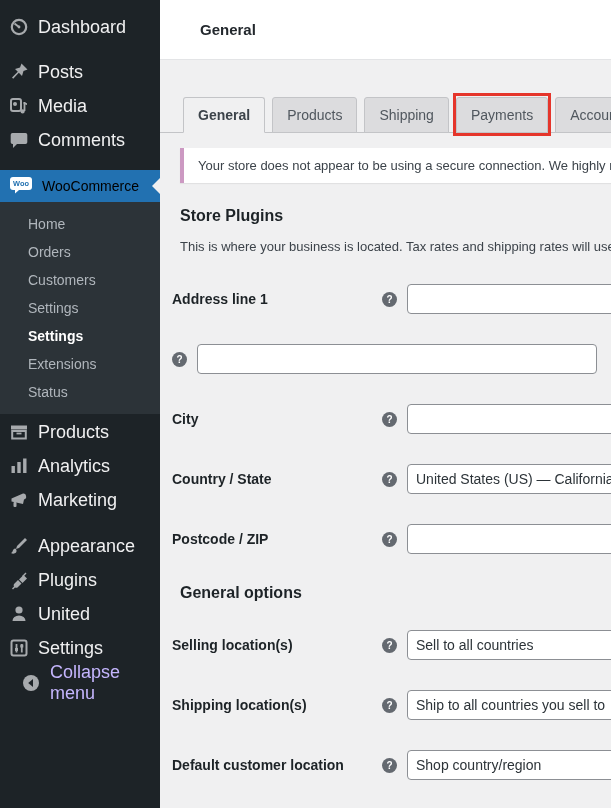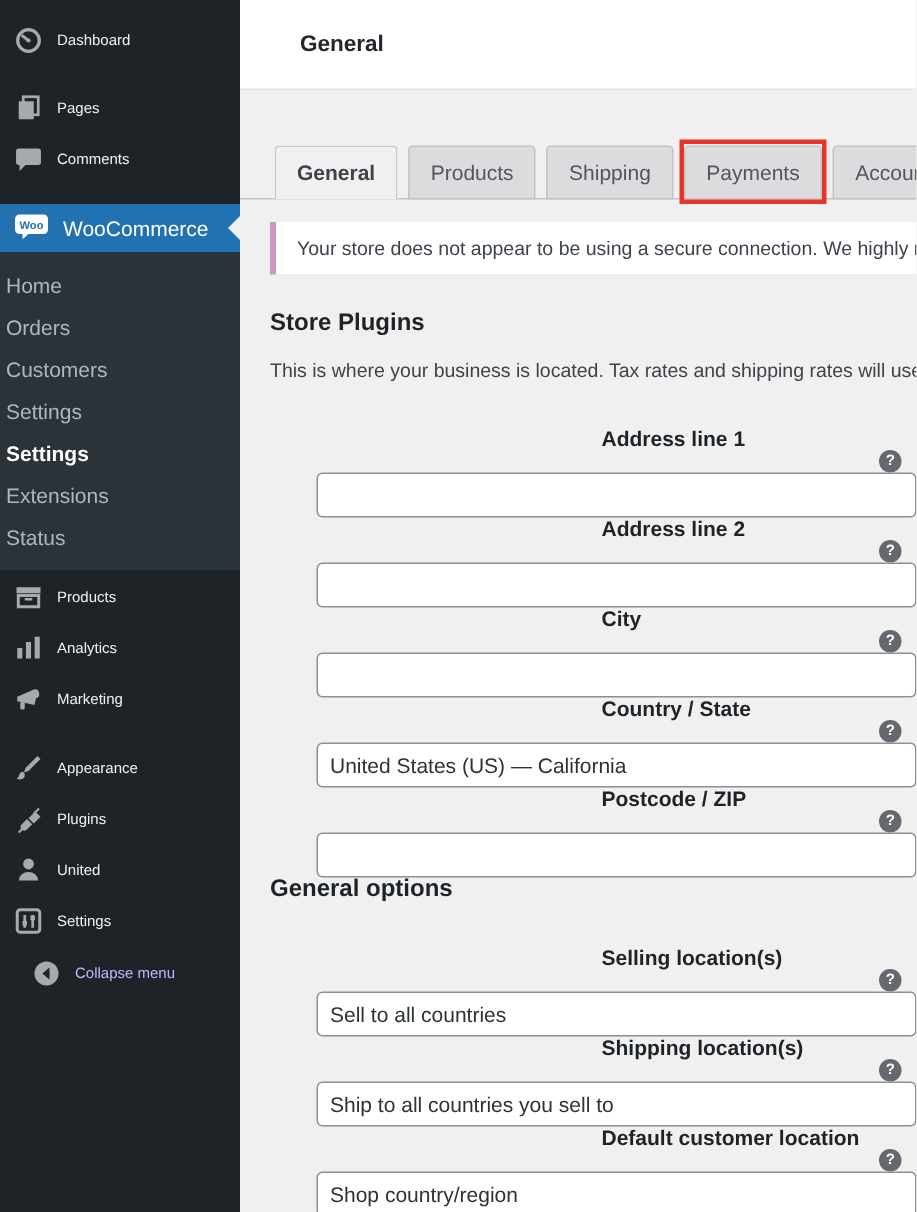--- a/index.html
+++ b/index.html
@@ -15,34 +15,34 @@
   body{
     width:611px;height:808px;overflow:hidden;position:relative;
     font-family:"Liberation Sans",sans-serif;background:var(--content-bg);
   }
   
   #sidebar{
     position:absolute;left:0;top:0;width:160px;height:808px;
     background:var(--sidebar-bg);color:#f0f0f1;padding-top:10px;box-sizing:border-box;
   }
   .mi{display:flex;align-items:center;height:34px;padding-left:9px;gap:9px;
-      font-size:10px;color:#f0f0f1;cursor:pointer;}
+      font-size:18px;color:#f0f0f1;cursor:pointer;}
   .mi .ic{width:20px;height:20px;flex:none;display:flex;align-items:center;justify-content:center;}
   .mi .ic svg{display:block;}
   .gap1{height:11px}.gap2{height:13px}.gap3{height:12px}
   .wc-item{
     display:flex;align-items:center;height:32px;padding-left:9px;gap:9px;
-    background:var(--active-blue);color:#ffffff;font-size:14px;position:relative;cursor:pointer;
+    background:var(--active-blue);color:#000000;font-size:14px;position:relative;cursor:pointer;
   }
   .wc-item:after{
     content:"";position:absolute;right:0;top:50%;margin-top:-8px;
     border:8px solid transparent;border-right-color:var(--content-bg);
   }
   .submenu{background:var(--submenu-bg);padding:8px 0;}
-  .smi{display:flex;align-items:center;height:28px;padding-left:4px;
+  .smi{display:flex;align-items:center;height:28px;padding-left:28px;
        font-size:14px;color:#b0b6bc;cursor:pointer;}
   .smi.current{color:#fff;font-weight:bold;}
   .collapse-item{color:#c4b5fd;margin-top:1px;margin-left:12px;}
   
   #main{position:absolute;left:160px;top:0;width:451px;height:808px;
         background:var(--content-bg);overflow:hidden;}
   .header{height:60px;background:#fff;display:flex;align-items:center;
           padding-left:40px;font-size:15px;font-weight:600;color:#23282d;
           border-bottom:1px solid #e3e4e6;box-sizing:border-box;}
   .tabbar{margin-top:36px;padding-left:23px;display:flex;flex-wrap:nowrap;
@@ -56,21 +56,21 @@
        border:3px solid var(--annotation-red);pointer-events:none;}
   .notice{margin:15px 0 0 20px;width:700px;background:#fff;
        border-left:4px solid var(--notice-border);
        box-shadow:0 1px 1px rgba(0,0,0,.06);
        padding:10px 14px;font-size:13px;color:#3c434a;white-space:nowrap;box-sizing:border-box;}
   h2.section{margin:24px 0 0 20px;font-size:16px;font-weight:700;color:#1d2327;}
   h2.section.second{margin-top:4px;}
   .desc{margin:14px 0 30px 20px;font-size:13px;color:#3c434a;white-space:nowrap;width:700px;}
   .rows{margin-top:0;}
   .rows.general{margin-top:28px;}
-  .frow{display:flex;align-items:flex-end;margin:0 0 30px 12px;height:30px;flex-direction:column;}
+  .frow{display:flex;align-items:center;margin:0 0 30px 12px;height:30px;}
   .frow .flabel{width:210px;flex:none;font-size:14px;font-weight:600;color:#1d2327;}
   .help{width:15px;height:15px;border-radius:50%;background:#646970;color:#fff;
         font-size:10px;font-weight:bold;display:flex;align-items:center;
         justify-content:center;flex:none;margin-right:10px;cursor:pointer;}
   .tinput,.selbox{width:400px;height:30px;border:1px solid #8c8f94;border-radius:4px;
         background:#fff;font-size:14px;color:#2c3338;padding:0 8px;
         box-sizing:border-box;flex:none;font-family:"Liberation Sans",sans-serif;}
   .selbox{display:flex;align-items:center;white-space:nowrap;cursor:pointer;overflow:hidden;}
 </style>
 </head>
@@ -84,31 +84,42 @@
           <circle cx="10" cy="10" r="7.2" fill="none" stroke="#a7aaad" stroke-width="2.2"></circle>
           <line x1="10" y1="10" x2="5.5" y2="6.5" stroke="#a7aaad" stroke-width="2"></line>
           <circle cx="10" cy="10" r="1.4" fill="#a7aaad"></circle>
         </svg>
     </span>
     <span>Dashboard</span>
   </div>
 
   <div class="gap1"></div>
 
-
-
-  <div class="mi">
-    <span class="ic">
-      <svg width="20" height="20" viewBox="0 0 20 20">
-          <rect x="6.5" y="2.5" width="10" height="12" fill="none" stroke="#a7aaad" stroke-width="1.8"></rect>
-          <rect x="3.5" y="5.5" width="10" height="12" fill="#a7aaad"></rect>
-        </svg>
-    </span>
-    <span>Pages</span>
-  </div>
+  <div class="mi">
+    <span class="ic">
+      <svg width="20" height="20" viewBox="0 0 20 20">
+          <path d="M12.5 1.5 L18.5 7.5 L14.5 9 L13 14 L9.8 10.8 L4.2 16.8 L3 15.6 L8.8 9.8 L6 7 L11 5.5 Z" fill="#a7aaad"></path>
+        </svg>
+    </span>
+    <span>Posts</span>
+  </div>
+
+  <div class="mi">
+    <span class="ic">
+      <svg width="20" height="20" viewBox="0 0 20 20">
+          <rect x="2" y="3" width="10" height="12" rx="2" fill="none" stroke="#a7aaad" stroke-width="2"></rect>
+          <circle cx="6" cy="8" r="2" fill="#a7aaad"></circle>
+          <rect x="14.6" y="6" width="1.8" height="9" fill="#a7aaad"></rect>
+          <circle cx="13.6" cy="15.4" r="2.1" fill="#a7aaad"></circle>
+          <path d="M14.6 6 L18 7.2 V9 L14.6 8 Z" fill="#a7aaad"></path>
+        </svg>
+    </span>
+    <span>Media</span>
+  </div>
+
 
   <div class="mi">
     <span class="ic">
       <svg width="20" height="20" viewBox="0 0 20 20">
           <path d="M3.5 3 h13 a1.8 1.8 0 0 1 1.8 1.8 v7.4 a1.8 1.8 0 0 1 -1.8 1.8 h-8.5 l-4 4 v-4 h-0.5 a1.8 1.8 0 0 1 -1.8 -1.8 v-7.4 a1.8 1.8 0 0 1 1.8 -1.8 z" fill="#a7aaad"></path>
         </svg>
     </span>
     <span>Comments</span>
   </div>
 
@@ -263,21 +274,20 @@
   <h2 class="section">Store Plugins</h2>
   <div class="desc">This is where your business is located. Tax rates and shipping rates will use t</div>
 
   <div class="rows">
     <div class="frow">
       <span class="flabel">Address line 1</span>
       <span class="help">?</span>
       <input class="tinput" type="text" value="" style="">
     </div>
     <div class="frow">
-      <span class="flabel">Address line 2</span>
       <span class="help">?</span>
       <input class="tinput" type="text" value="" style="">
     </div>
     <div class="frow">
       <span class="flabel">City</span>
       <span class="help">?</span>
       <input class="tinput" type="text" value="" style="">
     </div>
     <div class="frow">
       <span class="flabel">Country / State</span>

